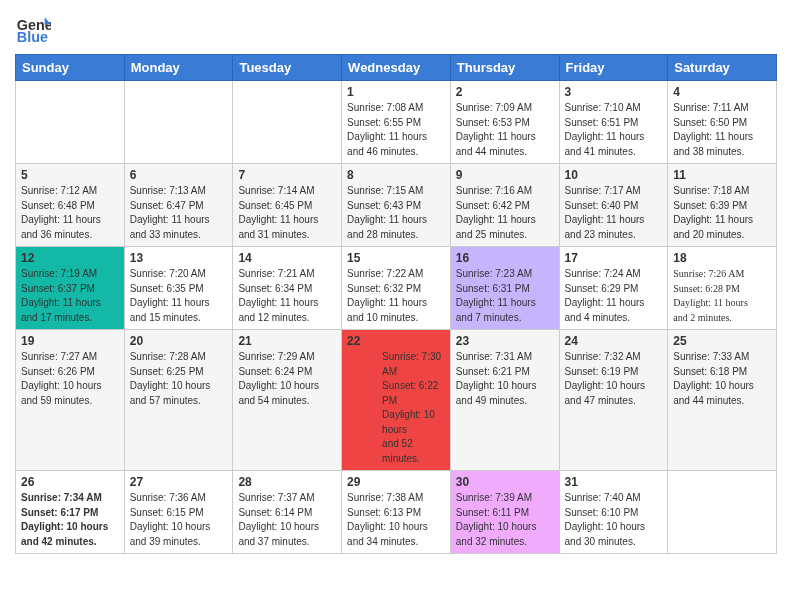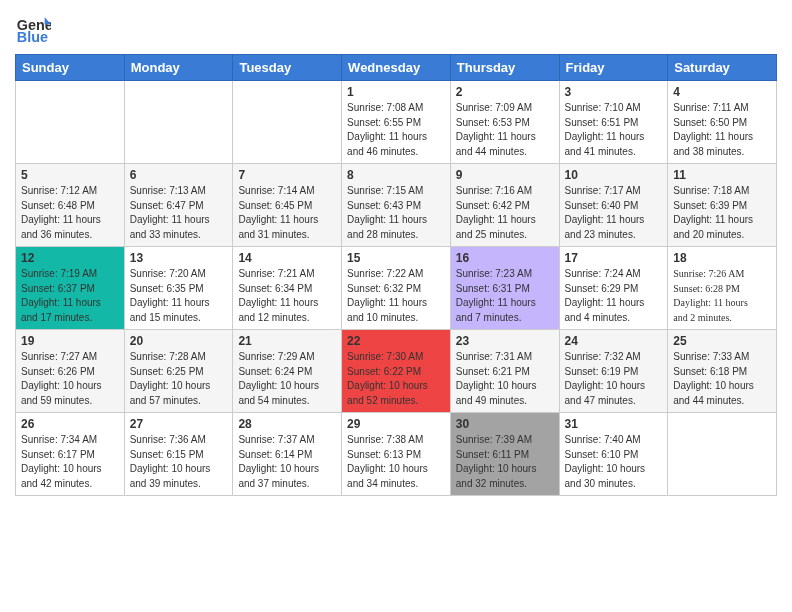--- a/index.html
+++ b/index.html
@@ -271,21 +271,21 @@
           </td>
           <td style="background-color: rgb(245, 245, 245);">
             <span class="day-number">21</span>
             <div class="day-info" style="white-space: pre-line;">Sunrise: 7:29 AM
 Sunset: 6:24 PM
 Daylight: 10 hours
 and 54 minutes.</div>
           </td>
           <td style="background-color: #ef4444;">
             <span class="day-number">22</span>
-            <div class="day-info" style="white-space: pre-line;">Sunrise: 7:30 AM
+            <div class="day-info" style="white-space: pre-line; margin-left: 35px;">Sunrise: 7:30 AM
 Sunset: 6:22 PM
 Daylight: 10 hours
 and 52 minutes.</div>
           </td>
           <td style="background-color: rgb(245, 245, 245);">
             <span class="day-number">23</span>
             <div class="day-info" style="white-space: pre-line;">Sunrise: 7:31 AM
 Sunset: 6:21 PM
 Daylight: 10 hours
 and 49 minutes.</div>
@@ -301,21 +301,21 @@
             <span class="day-number">25</span>
             <div class="day-info" style="white-space: pre-line;">Sunrise: 7:33 AM
 Sunset: 6:18 PM
 Daylight: 10 hours
 and 44 minutes.</div>
           </td>
         </tr>
         <tr>
           <td style="background-color: rgb(255, 255, 255);">
             <span class="day-number">26</span>
-            <div class="day-info" style="white-space: pre-line;">Sunrise: 7:34 AM
+            <div class="day-info" style="white-space: pre-line; font-weight: bold;">Sunrise: 7:34 AM
 Sunset: 6:17 PM
 Daylight: 10 hours
 and 42 minutes.</div>
           </td>
           <td style="background-color: rgb(255, 255, 255);">
             <span class="day-number">27</span>
             <div class="day-info" style="white-space: pre-line;">Sunrise: 7:36 AM
 Sunset: 6:15 PM
 Daylight: 10 hours
 and 39 minutes.</div>
@@ -327,21 +327,21 @@
 Daylight: 10 hours
 and 37 minutes.</div>
           </td>
           <td style="background-color: rgb(255, 255, 255);">
             <span class="day-number">29</span>
             <div class="day-info" style="white-space: pre-line;">Sunrise: 7:38 AM
 Sunset: 6:13 PM
 Daylight: 10 hours
 and 34 minutes.</div>
           </td>
-          <td style="background-color: #a3a3a3;">
+          <td style="background-color: #f0abfc;">
             <span class="day-number">30</span>
             <div class="day-info" style="white-space: pre-line;">Sunrise: 7:39 AM
 Sunset: 6:11 PM
 Daylight: 10 hours
 and 32 minutes.</div>
           </td>
           <td style="background-color: rgb(255, 255, 255); border-radius: 17px;">
             <span class="day-number">31</span>
             <div class="day-info" style="white-space: pre-line;">Sunrise: 7:40 AM
 Sunset: 6:10 PM

